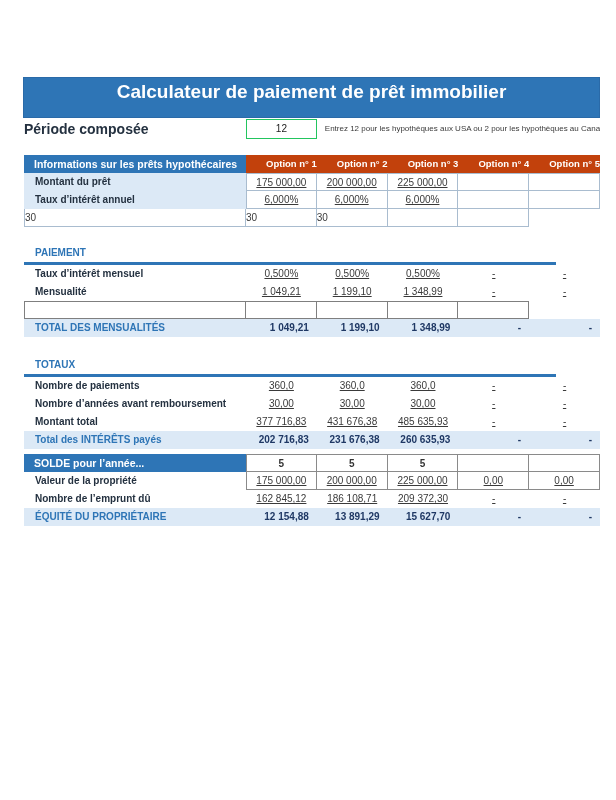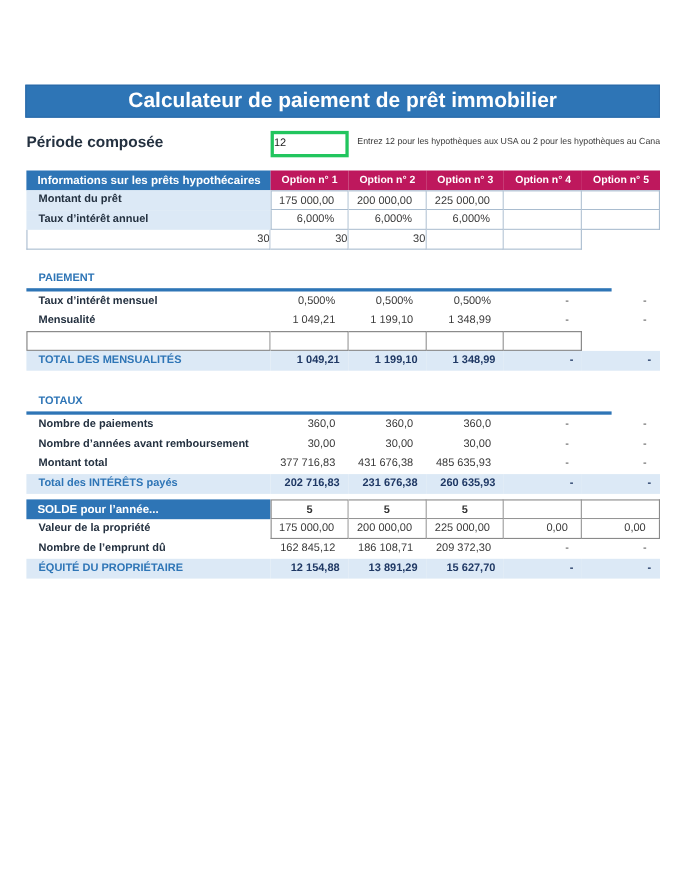--- a/index.html
+++ b/index.html
@@ -1,43 +1,43 @@
 <!DOCTYPE html>
 <html><head>
 <meta charset="utf-8">
 <style>
   html,body{margin:0;padding:0;background:#ffffff;}
   body{font-family:"Liberation Sans",sans-serif;}
   .sheet{position:relative;width:616px;height:800px;background:#ffffff;overflow:hidden;}
 
-  .titlebar{position:absolute;left:23px;top:77px;width:577px;height:30px;box-sizing:border-box;
+  .titlebar{position:absolute;left:23px;top:77px;width:577px;height:41px;box-sizing:border-box;
     background:#2E75B6;border:1px solid #2A6AA8;color:#ffffff;font-weight:bold;font-size:19px;
     line-height:28px;text-align:center;}
 
   .period{position:absolute;left:24px;top:119px;width:576px;height:20px;display:grid;
     grid-template-columns:222px 70.8px 283.2px;line-height:20px;}
   .p-lbl{font-weight:bold;font-size:14px;color:#243140;text-align:left;padding-right:14px;white-space:nowrap;}
-  .p-inp{box-sizing:border-box;background:#ffffff;border:3px solid #22c55e;
+  .p-inp{box-sizing:border-box;background:#ffffff;border:1px solid #22c55e;text-align:center;
     font-size:10px;line-height:18px;color:#222;}
   .p-note{font-size:8px;color:#3a3a3a;padding-left:8px;white-space:nowrap;overflow:hidden;}
 
   .sec{position:absolute;left:24px;width:532px;}
   .info-sec{top:155px;} .pai-sec{top:246px;} .tot-sec{top:358px;} .sol-sec{top:454px;}
 
   .g{display:grid;grid-template-columns:222px 70.8px 70.8px 70.8px 70.8px 70.8px;}
   .r{height:18px;line-height:18px;font-size:10px;}
   .c{box-sizing:border-box;overflow:hidden;white-space:nowrap;}
 
   .hblue{background:#2E75B6;color:#ffffff;font-weight:bold;font-size:10.5px;padding-left:10px;}
-  .hgray{background:#be185d;color:#ffffff;font-weight:bold;font-size:9.5px;text-align:center;}
+  .hgray{background:#c2410c;color:#ffffff;font-weight:bold;font-size:9.5px;text-align:right;}
 
   .lbl{font-weight:bold;color:#243140;padding-left:11px;}
   .lblue{background:#DCE9F6;}
-  .val{text-align:right;padding-right:12px;color:#3a3a3a;}
-  .ctr{text-align:right;color:#3a3a3a;}
+  .val{text-align:center;padding-right:0;color:#3a3a3a;text-decoration:underline;}
+  .ctr{text-align:left;color:#3a3a3a;}
 
   .ib{background:#ffffff;border-right:1px solid #A9BCCF;border-bottom:1px solid #A9BCCF;}
   .ib.f{border-left:1px solid #A9BCCF;}
   .ib.t{border-top:1px solid #A9BCCF;}
 
   .shead{font-size:10px;font-weight:bold;color:#2E75B6;padding-left:11px;height:16px;line-height:14px;}
   .rule{height:3px;background:#2E75B6;}
 
   .inp{background:#ffffff;border:1px solid #7f7f7f;border-left:none;}
   .inp.f{border-left:1px solid #7f7f7f;}

